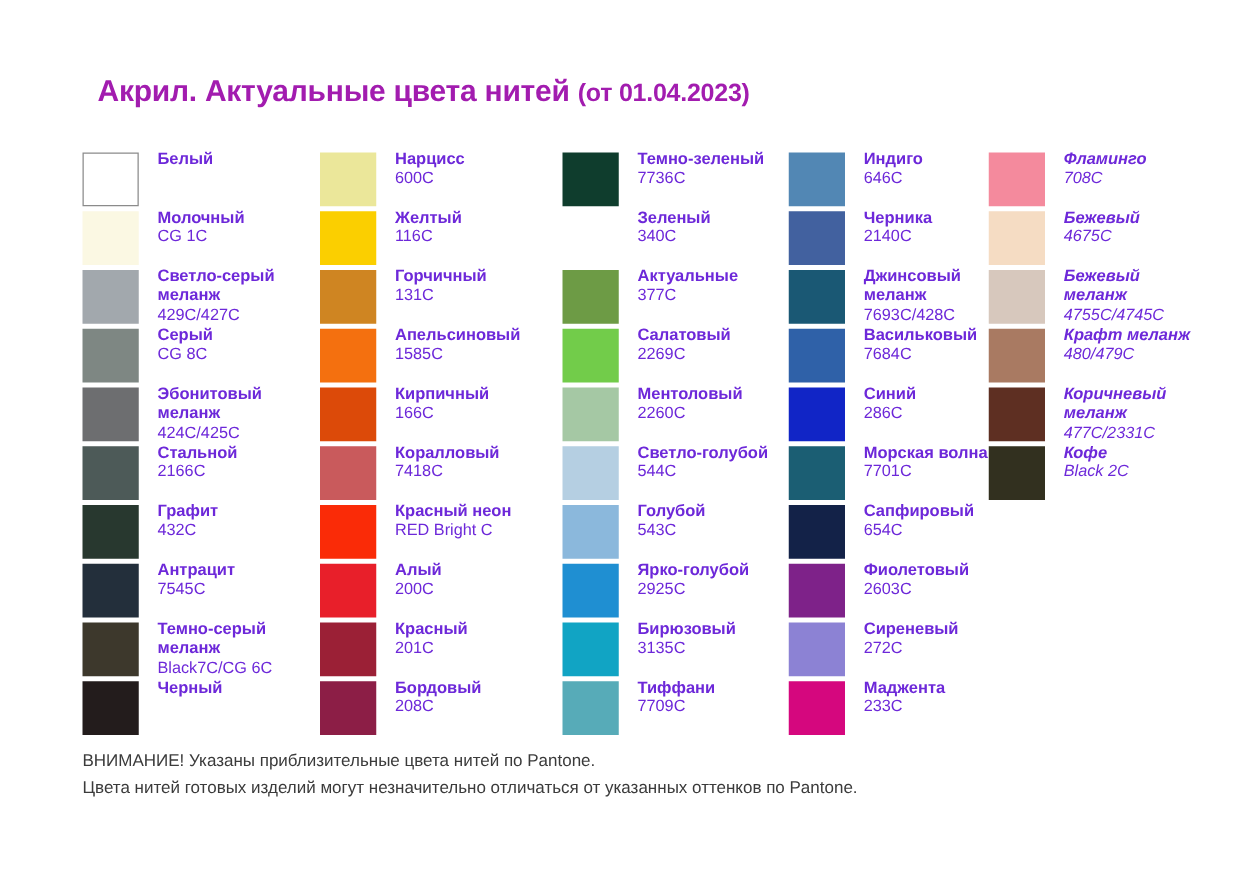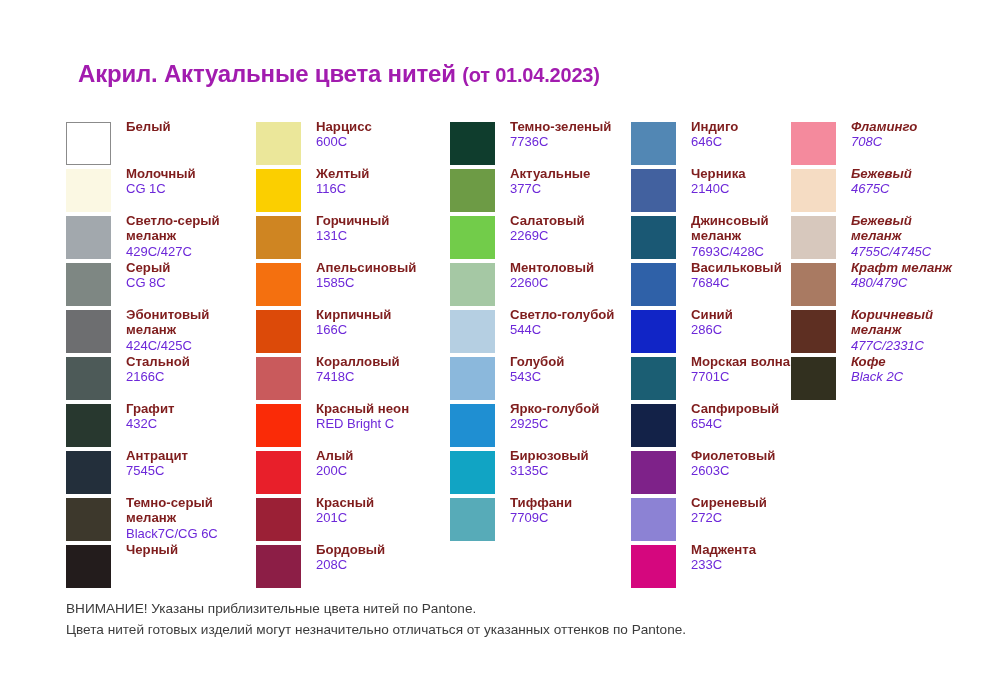--- a/index.html
+++ b/index.html
@@ -68,21 +68,21 @@
   .col-0 .labels{width:140px;}
   .col-1 .labels{width:150px;}
   .col-2 .labels{width:140px;}
   .col-3 .labels{width:140px;}
   .col-4 .labels{width:150px;}
 
   .cname{
     font-size:13.2px;
     font-weight:700;
     line-height:15.4px;
-    color:#7f1d1d;
+    color:#6d28d9;
     white-space:pre-line;
   }
   .ccode{
     font-size:13px;
     font-weight:400;
     line-height:15.4px;
     color:#6d28d9;
     margin-top:0px;
   }
   .footer{
@@ -255,20 +255,27 @@
       </div>
       <div class="col col-2">
         <div class="swatch-row">
           <div class="swatch" style="background: rgb(15, 61, 45);"></div>
           <div class="labels">
             <div class="cname">Темно-зеленый</div>
             <div class="ccode">7736C</div>
           </div>
         </div>
         <div class="swatch-row">
+          <div class="swatch"></div>
+          <div class="labels">
+            <div class="cname">Зеленый</div>
+            <div class="ccode">340C</div>
+          </div>
+        </div>
+        <div class="swatch-row">
           <div class="swatch" style="background: rgb(109, 155, 69);"></div>
           <div class="labels">
             <div class="cname">Актуальные</div>
             <div class="ccode">377C</div>
           </div>
         </div>
         <div class="swatch-row">
           <div class="swatch" style="background: rgb(114, 204, 74);"></div>
           <div class="labels">
             <div class="cname">Салатовый</div>

